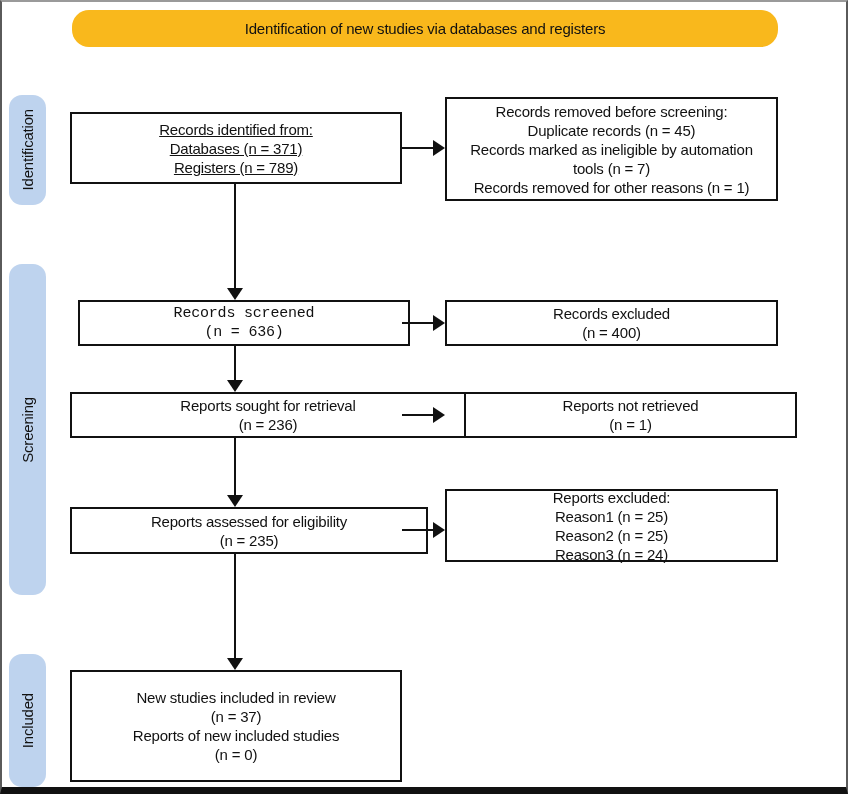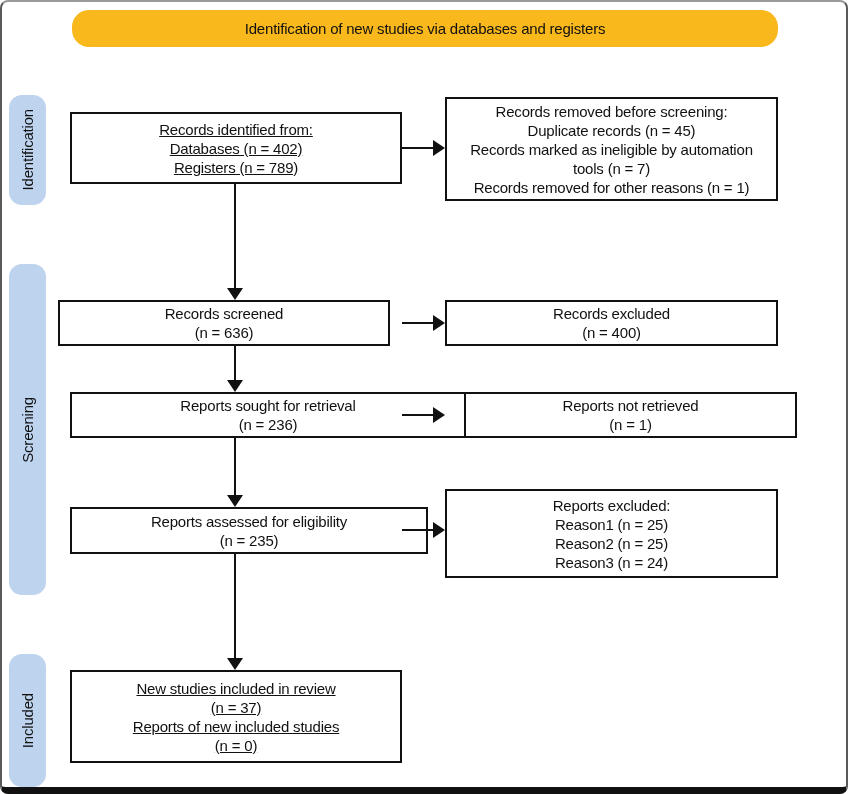--- a/index.html
+++ b/index.html
@@ -1,21 +1,21 @@
 <!DOCTYPE html>
 <html><head>
 <meta charset="utf-8">
 <style>
   html,body { margin:0; padding:0; background:#fff; }
   .frame {
     position:relative; width:848px; height:794px; box-sizing:border-box;
     background:#ffffff;
     border-left:2px solid #5a5a5a; border-right:2px solid #5a5a5a;
     border-top:2px solid #9a9a9a; border-bottom:7px solid #111111;
-    font-family:"Liberation Sans", sans-serif; color:#111111; overflow:hidden;border-radius:8px;
+    font-family:"Liberation Sans", sans-serif; color:#111111; overflow:hidden;
   }
   .banner {
     position:absolute; left:70px; top:8px; width:706px; height:37px;
     background:#F9B81C; border-radius:17px;
     display:flex; align-items:center; justify-content:center;
     font-size:15px; letter-spacing:-0.2px;
   }
   .ribbon {
     position:absolute; left:7px; width:37px; background:#BED3EE; border-radius:13px;
     display:flex; align-items:center; justify-content:center;
@@ -57,40 +57,40 @@
   </div>
   <div class="ribbon" style="top:262px; height:331px;">
     <span>Screening</span>
   </div>
   <div class="ribbon" style="top:652px; height:133px;">
     <span>Included</span>
   </div>
 
   <div class="box" style="left:68px; top:110px; width:332px; height:72px;text-decoration:underline;">
     <div>Records identified from:</div>
-    <div>Databases (n = 402)</div>
+    <div>Databases (n = 371)</div>
     <div>Registers (n = 789)</div>
   </div>
 
-  <div class="box" style="left:56px; top:298px; width:332px; height:46px;">
+  <div class="box" style="left:76px; top:298px; width:332px; height:46px;font-family:Liberation Mono, monospace;">
     <div>Records screened</div>
     <div>(n = 636)</div>
   </div>
 
   <div class="box" style="left:68px; top:390px; width:396px; height:46px;">
     <div>Reports sought for retrieval</div>
     <div>(n = 236)</div>
   </div>
 
   <div class="box" style="left:68px; top:505px; width:358px; height:47px;justify-content:flex-end;">
     <div>Reports assessed for eligibility</div>
     <div>(n = 235)</div>
   </div>
 
-  <div class="box" style="left:68px; top:668px; width:332px; height:93px;text-decoration:underline;">
+  <div class="box" style="left:68px; top:668px; width:332px; height:112px;">
     <div>New studies included in review</div>
     <div>(n = 37)</div>
     <div>Reports of new included studies</div>
     <div>(n = 0)</div>
   </div>
 
   <div class="box" style="left:443px; top:95px; width:333px; height:104px;">
     <div>Records removed before screening:</div>
     <div>Duplicate records (n = 45)</div>
     <div>Records marked as ineligible by automation tools (n = 7)</div>
@@ -100,21 +100,21 @@
   <div class="box" style="left:443px; top:298px; width:333px; height:46px;">
     <div>Records excluded</div>
     <div>(n = 400)</div>
   </div>
 
   <div class="box" style="left:443px; top:390px; width:333px; height:46px;margin-left:19px;">
     <div>Reports not retrieved</div>
     <div>(n = 1)</div>
   </div>
 
-  <div class="box" style="left:443px; top:487px; width:333px; height:89px;">
+  <div class="box" style="left:443px; top:487px; width:333px; height:73px;">
     <div>Reports excluded:</div>
     <div>Reason1 (n = 25)</div>
     <div>Reason2 (n = 25)</div>
     <div>Reason3 (n = 24)</div>
   </div>
 
   <div class="h-arrow" style="left:400px; top:145px; width:32px;"></div>
   <div class="h-arrow" style="left:400px; top:320px; width:32px;"></div>
   <div class="h-arrow" style="left:400px; top:412px; width:32px;"></div>
   <div class="h-arrow" style="left:400px; top:527px; width:32px;"></div>

